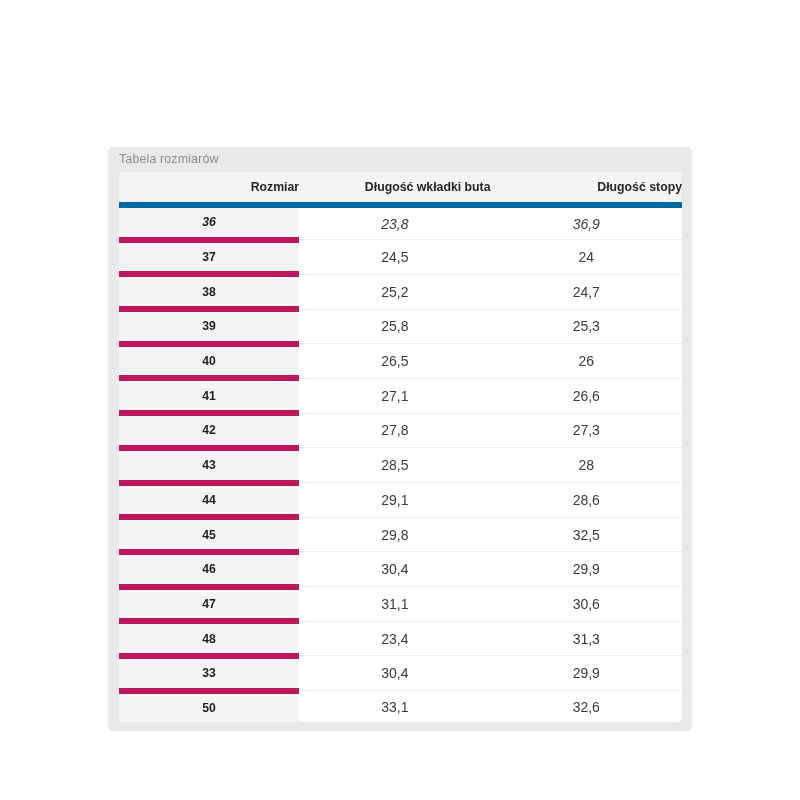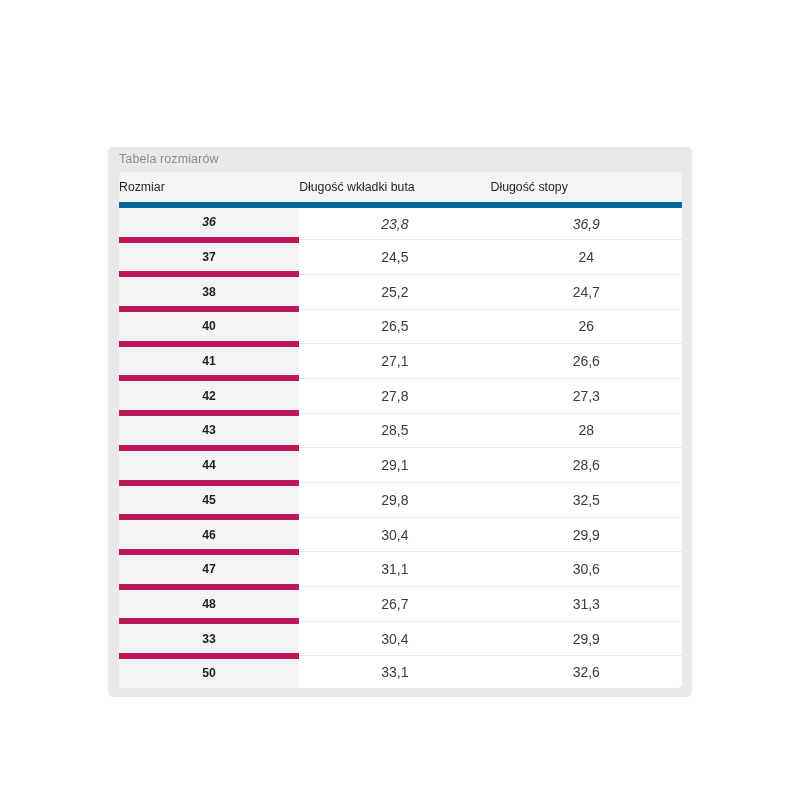--- a/index.html
+++ b/index.html
@@ -68,23 +68,23 @@
   }
 
   table.size-table col.c-size  { width: 32.0%; }
   table.size-table col.c-insole{ width: 34.0%; }
   table.size-table col.c-foot  { width: 34.0%; }
 
   table.size-table thead th {
     background: #f4f4f4;
     height: 30px;
     font-size: 12.3px;
-    font-weight: normal;
+    font-weight: bold;
     color: #262626;
-    text-align: left;
+    text-align: right;
     padding: 0;
     border: none;
     white-space: nowrap;
   }
 
   table.size-table tbody td {
     height: 28.7px;
     padding: 0;
     text-align: center;
     font-size: 14px;
@@ -147,20 +147,25 @@
             <td class="size-cell">37</td>
             <td>24,5</td>
             <td>24</td>
           </tr>
           <tr>
             <td class="size-cell">38</td>
             <td>25,2</td>
             <td>24,7</td>
           </tr>
           <tr>
+            <td class="size-cell">39</td>
+            <td>25,8</td>
+            <td>25,3</td>
+          </tr>
+          <tr>
             <td class="size-cell">40</td>
             <td>26,5</td>
             <td>26</td>
           </tr>
           <tr>
             <td class="size-cell">41</td>
             <td>27,1</td>
             <td>26,6</td>
           </tr>
           <tr>
@@ -188,21 +193,21 @@
             <td>30,4</td>
             <td>29,9</td>
           </tr>
           <tr>
             <td class="size-cell">47</td>
             <td>31,1</td>
             <td>30,6</td>
           </tr>
           <tr>
             <td class="size-cell">48</td>
-            <td>26,7</td>
+            <td>23,4</td>
             <td>31,3</td>
           </tr>
           <tr>
             <td class="size-cell">33</td>
             <td>30,4</td>
             <td>29,9</td>
           </tr>
           <tr>
             <td class="size-cell">50</td>
             <td>33,1</td>

